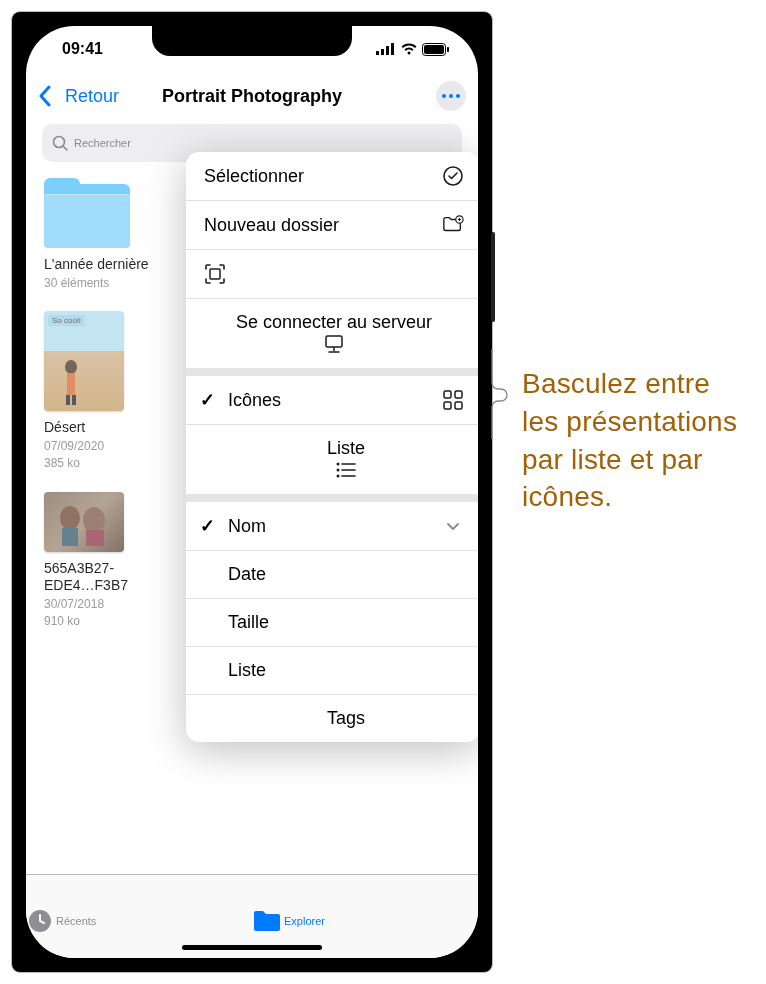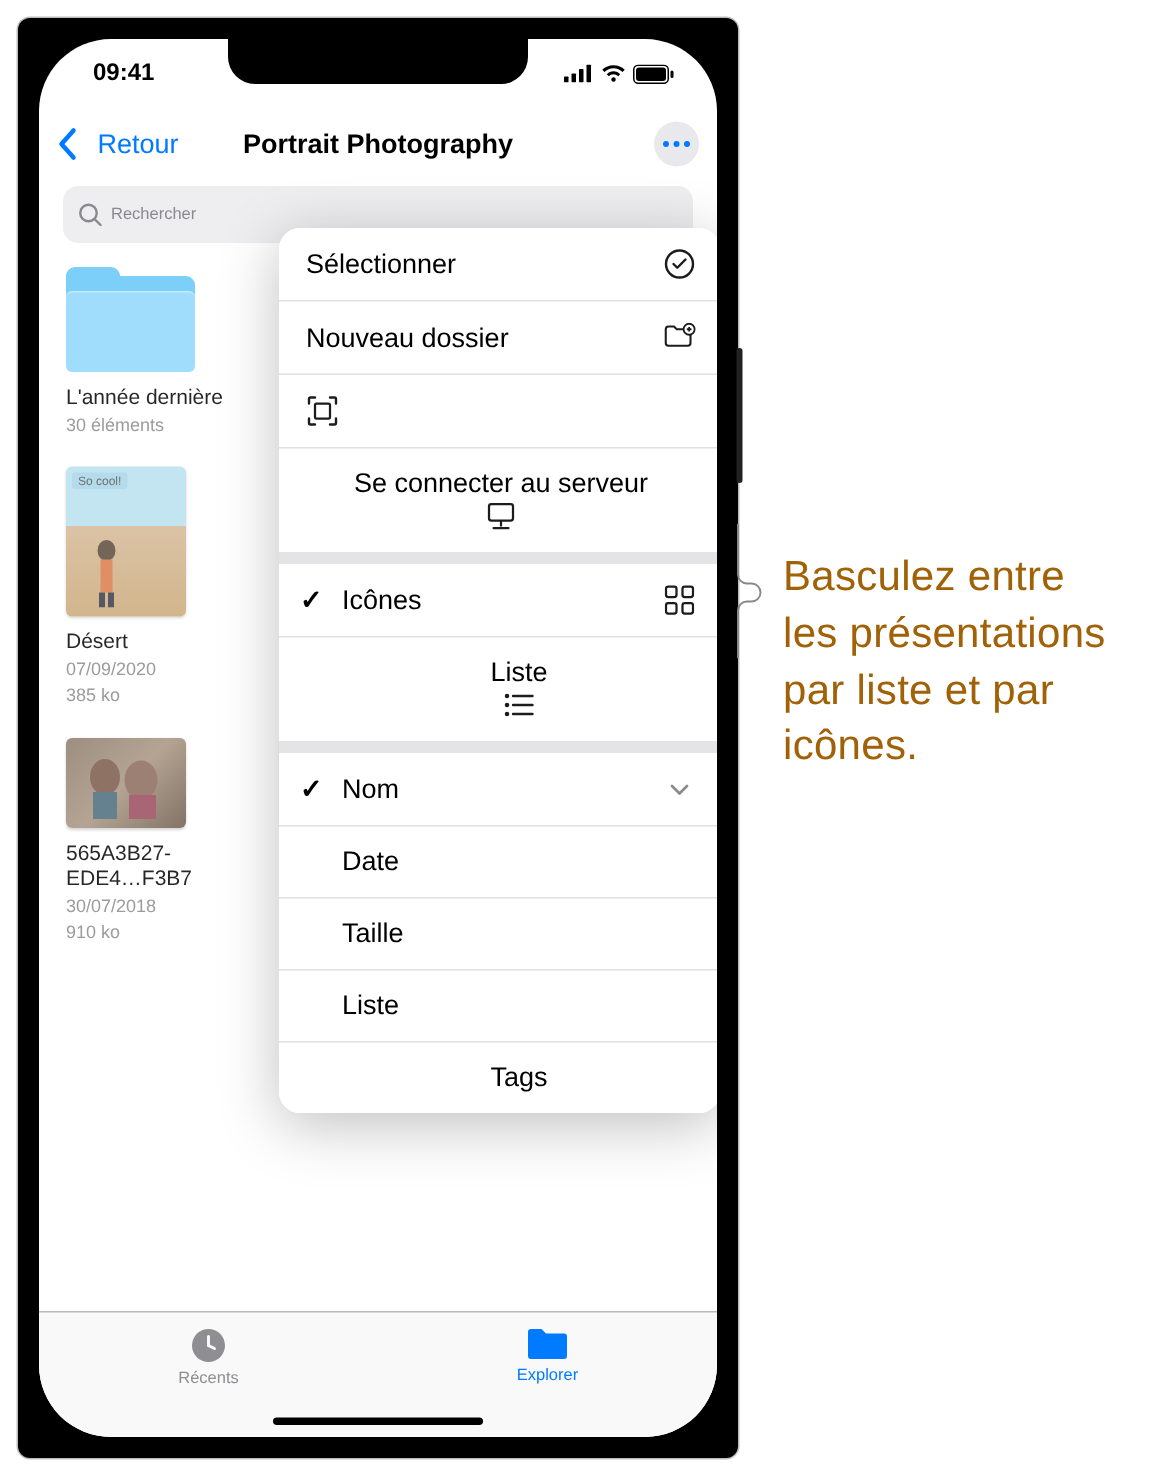--- a/index.html
+++ b/index.html
@@ -237,21 +237,21 @@
       left: 0;
       right: 0;
       height: 84px;
       border-top: 0.5px solid rgba(0,0,0,0.25);
       background: #f9f9f9;
       display: flex;
     }
     .tab {
       flex: 1;
       display: flex;
-      flex-direction: column;
+      flex-direction: row;
       align-items: center;
       justify-content: flex-start;
       padding-top: 8px;
       gap: 2px;
       font-size: 11px;
       color: #8e8e93;
     }
     .tab.active { color: #007aff; }
     .home-indicator {
       position: absolute;

